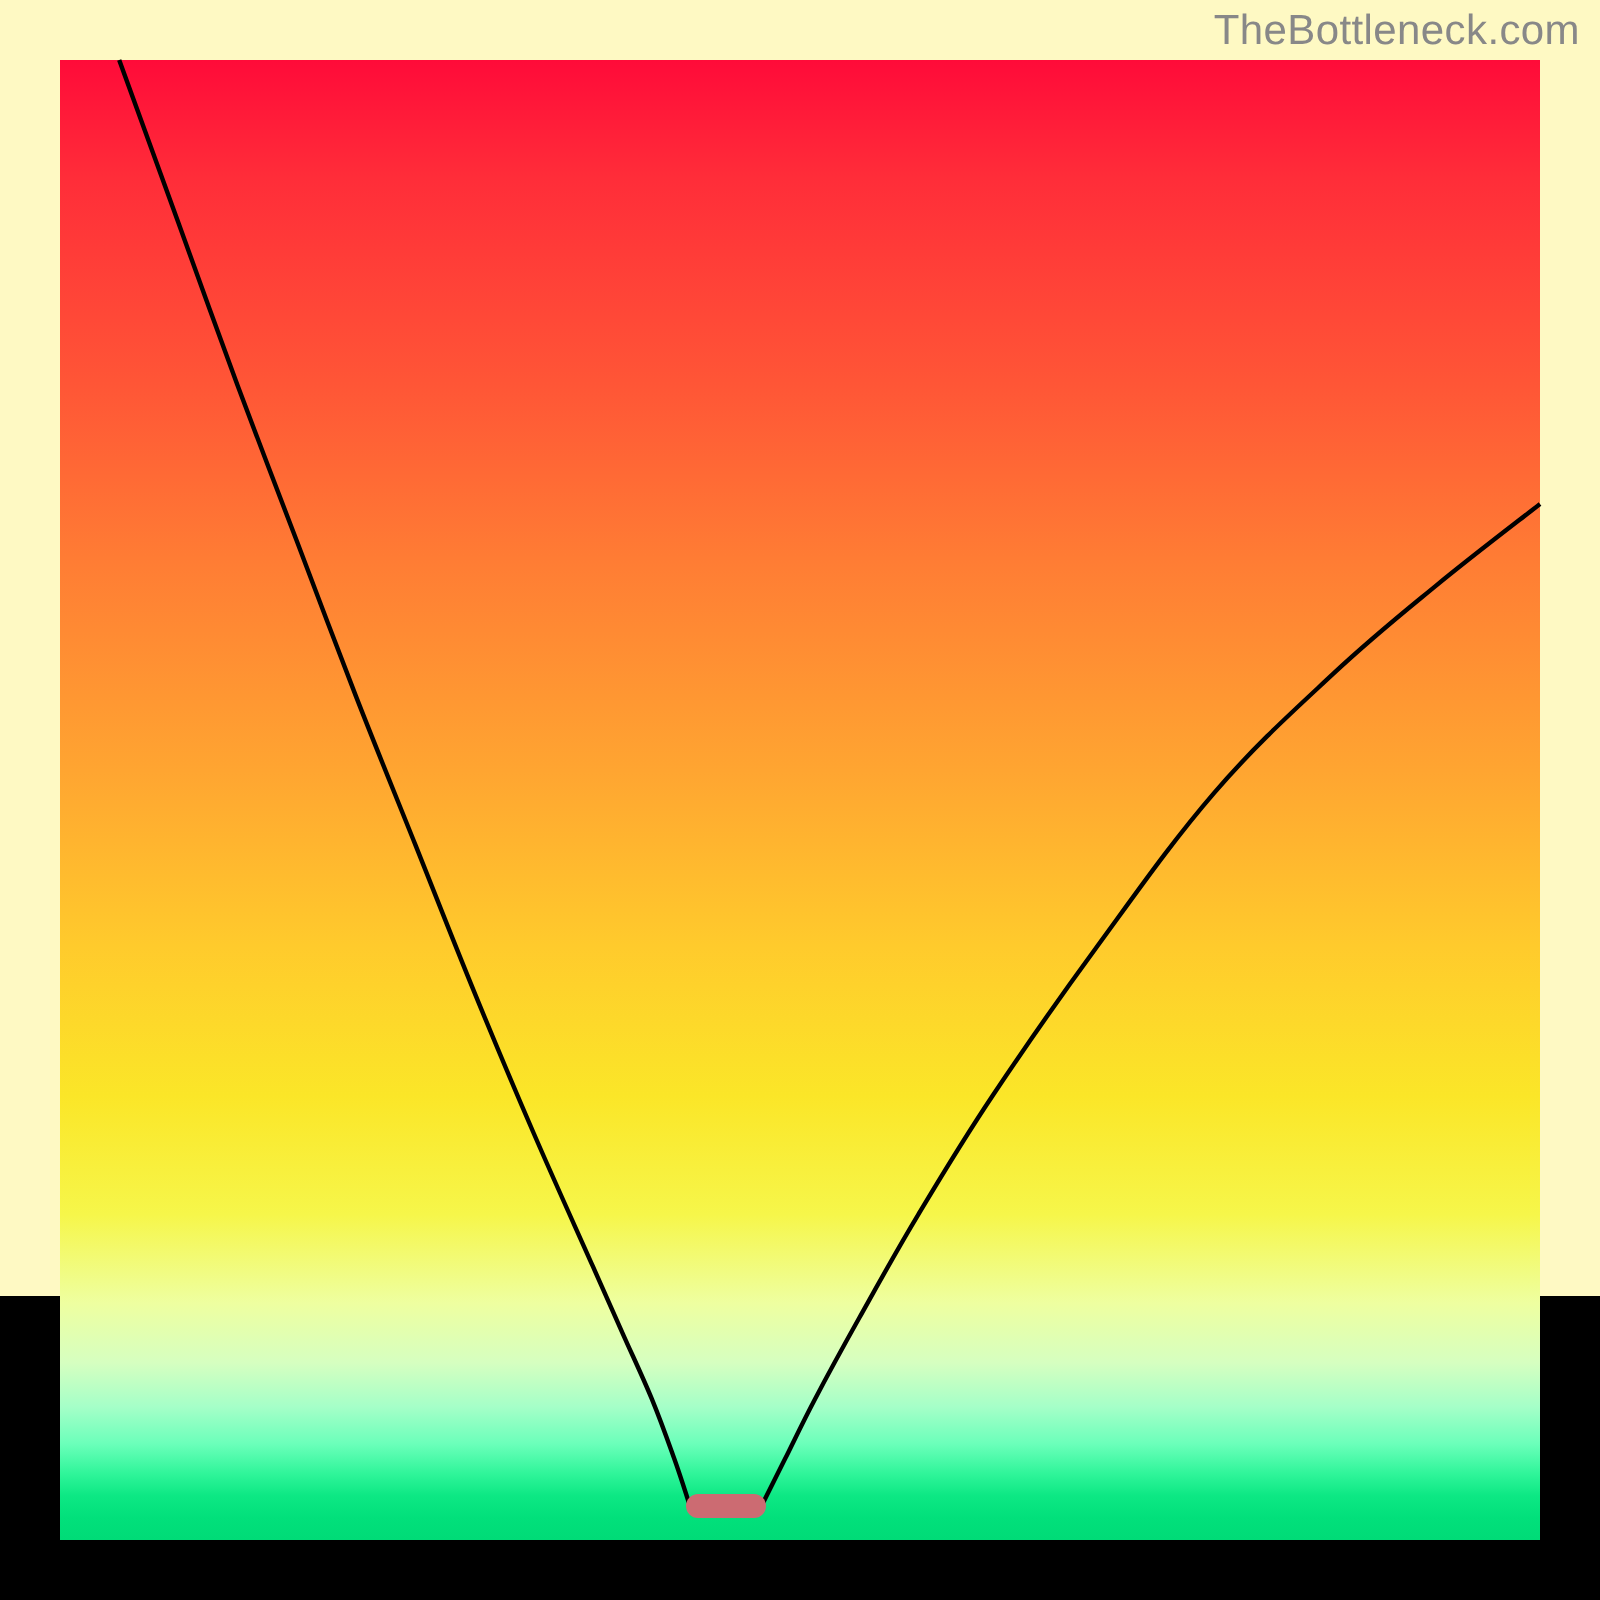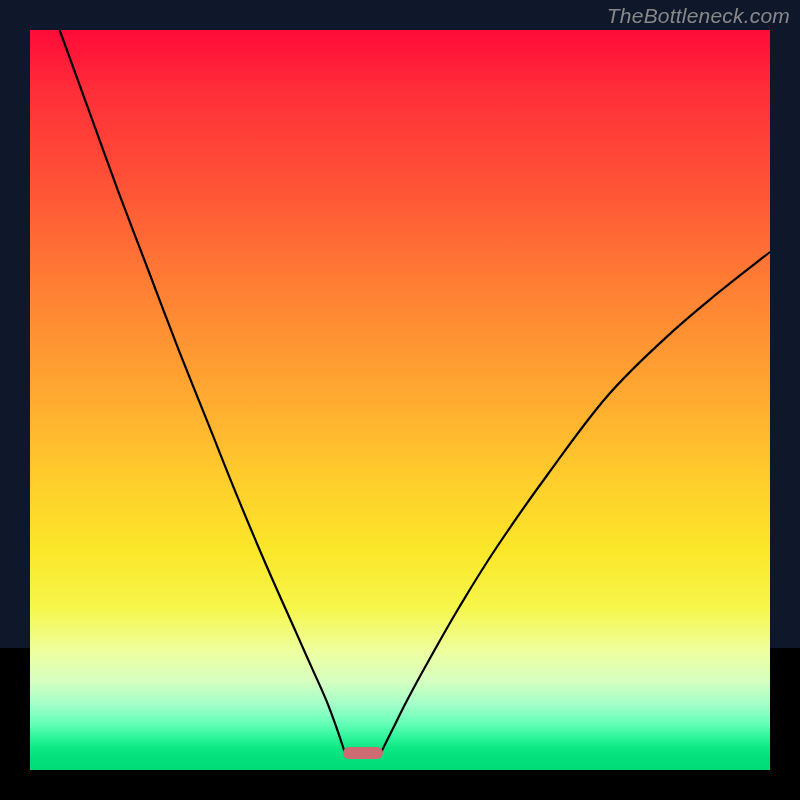--- a/index.html
+++ b/index.html
@@ -10,22 +10,21 @@
     overflow: hidden;
     background: #000;
     font-family: Arial, Helvetica, sans-serif;
   }
   .frame {
     position: absolute;
     left: 0;
     top: 0;
     width: 800px;
     height: 648px;
-    background: #0f172a;
-    font-style: italic;
+    background: #fef9c3;
   }
   .plot {
     position: absolute;
     left: 30px;
     top: 30px;
     width: 740px;
     height: 740px;
     
     background: linear-gradient(to bottom,
       #ff0b39 0%,

